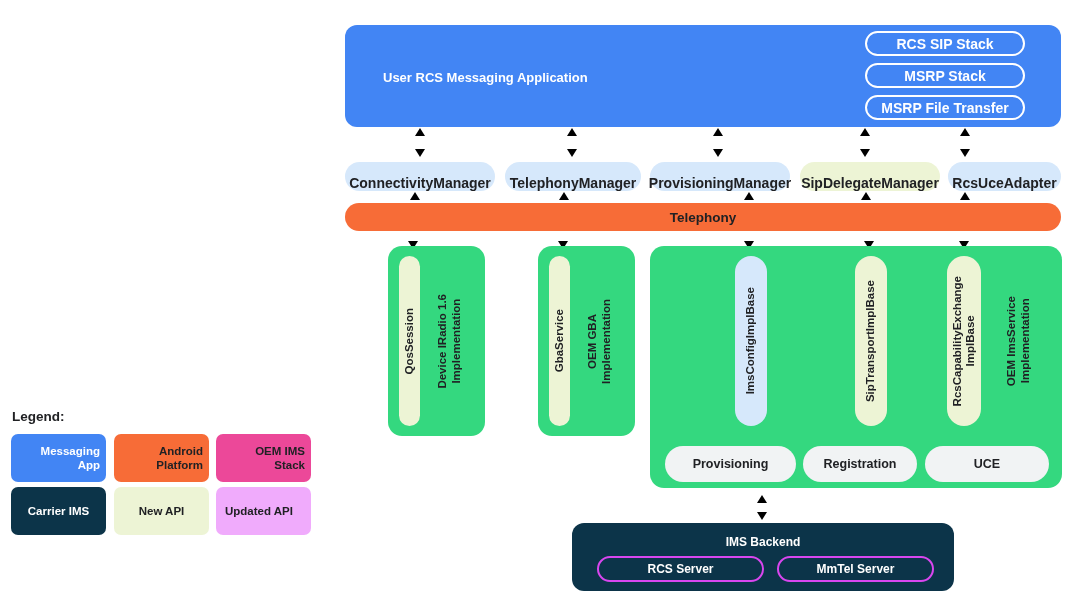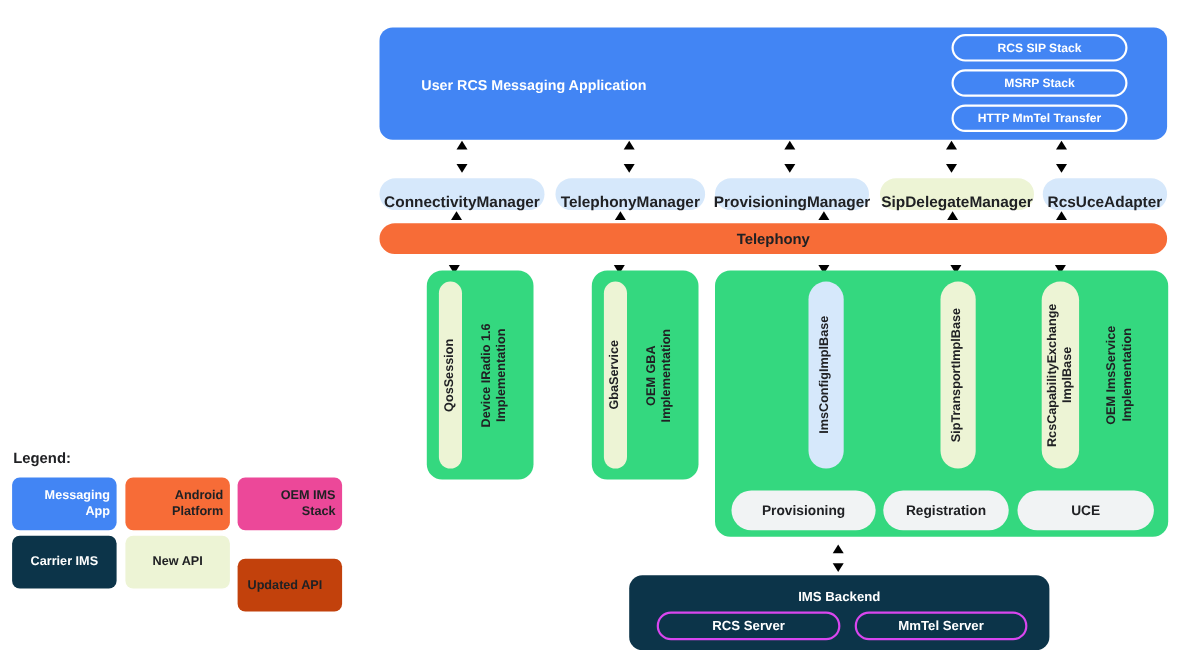--- a/index.html
+++ b/index.html
@@ -5,21 +5,21 @@
   html,body{margin:0;padding:0;background:#ffffff;}
   body{width:1089px;height:601px;position:relative;overflow:hidden;
        font-family:"Liberation Sans",sans-serif;color:#202124;}
   .abs{position:absolute;box-sizing:border-box;}
 
   
   #app-layer{left:345px;top:25px;width:716px;height:102px;background:#4285F4;border-radius:12px;}
   #app-title{left:383px;top:68px;width:330px;height:18px;color:#ffffff;font-size:13px;font-weight:bold;
              display:flex;align-items:center;}
   .stack-pill{width:160px;height:25px;border:2px solid #ffffff;border-radius:14px;color:#ffffff;
-              font-size:11px;font-weight:bold;display:flex;align-items:center;justify-content:center;}
+              font-size:14px;font-weight:bold;display:flex;align-items:center;justify-content:center;}
 
   
   .mgr{height:29px;border-radius:15px;display:flex;align-items:flex-end;justify-content:center;
        font-size:14px;font-weight:bold;color:#202124;}
   .c-blue{background:#D6E8FB;}
   .c-cream{background:#EDF4D5;}
 
   
   #telephony-bar{left:345px;top:203px;width:716px;height:28px;background:#F76C37;border-radius:14px;
                  display:flex;align-items:center;justify-content:center;font-size:13.5px;font-weight:bold;color:#202124;}
@@ -62,21 +62,21 @@
 <div class="abs" id="app-layer"></div>
 <div class="abs" id="app-title">User RCS Messaging Application</div>
 
 <div class="abs stack-pill" style="left:865px;top:31px;">
   <span>RCS SIP Stack</span>
 </div>
 <div class="abs stack-pill" style="left:865px;top:63px;">
   <span>MSRP Stack</span>
 </div>
 <div class="abs stack-pill" style="left:865px;top:95px;">
-  <span>HTTP MmTel Transfer</span>
+  <span>MSRP File Transfer</span>
 </div>
 
 <div class="abs arw arw-up" style="left:415px;top:128px;"></div>
 <div class="abs arw arw-dn" style="left:415px;top:149px;"></div>
 <div class="abs arw arw-up" style="left:567px;top:128px;"></div>
 <div class="abs arw arw-dn" style="left:567px;top:149px;"></div>
 <div class="abs arw arw-up" style="left:713px;top:128px;"></div>
 <div class="abs arw arw-dn" style="left:713px;top:149px;"></div>
 <div class="abs arw arw-up" style="left:860px;top:128px;"></div>
 <div class="abs arw arw-dn" style="left:860px;top:149px;"></div>
@@ -185,16 +185,16 @@
 <div class="abs lg" style="left:216px;top:434px;background:#ec4899;color:#202124;">
   <span>OEM IMS
 Stack</span>
 </div>
 <div class="abs lg" style="left:11px;top:487px;background:#0C3449;color:#ffffff;">
   <span>Carrier IMS</span>
 </div>
 <div class="abs lg" style="left:114px;top:487px;background:#EDF4D5;color:#202124;">
   <span>New API</span>
 </div>
-<div class="abs lg left" style="left:216px;top:487px;background:#c2410c;color:#202124;margin-top:21px;">
+<div class="abs lg left" style="left:216px;top:487px;background:#f0abfc;color:#202124;">
   <span>Updated
 API</span>
 </div>
 
 </body></html>

